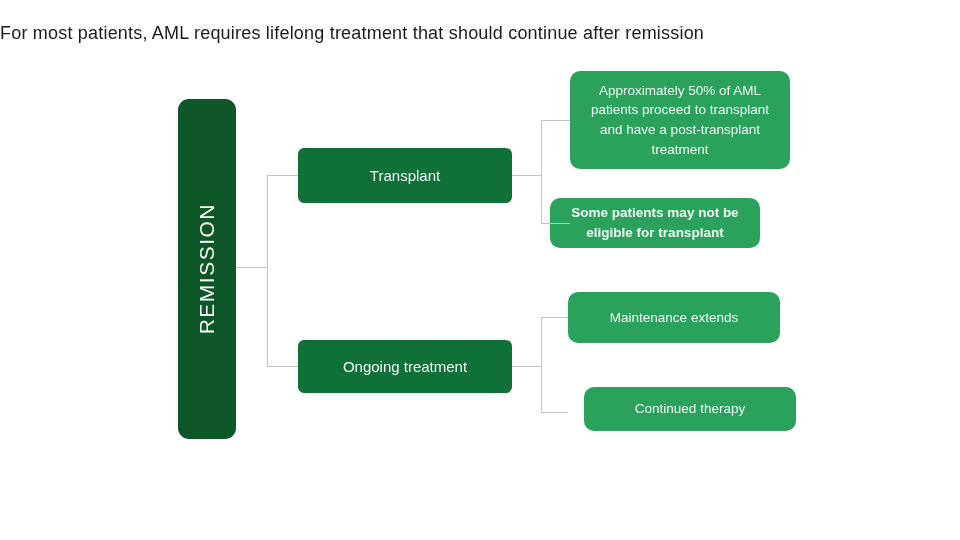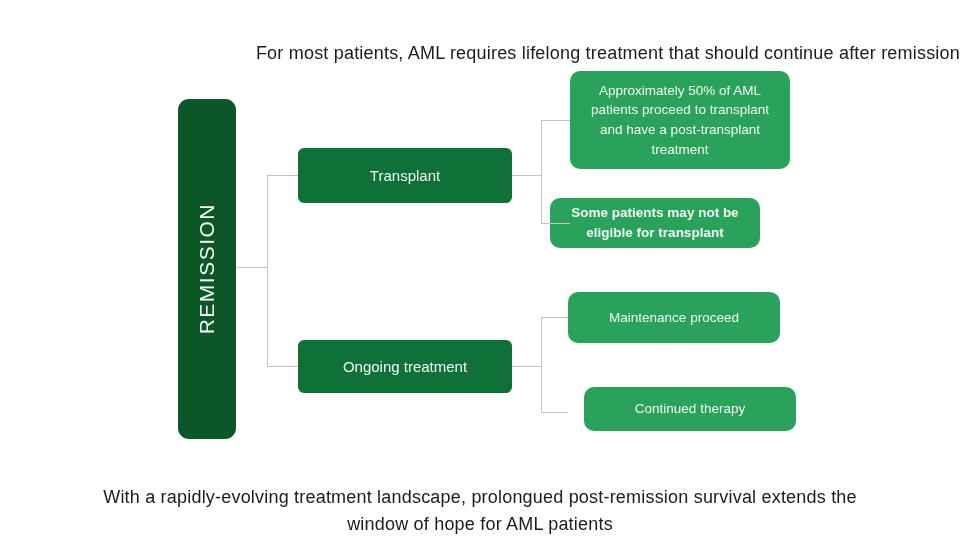--- a/index.html
+++ b/index.html
@@ -11,26 +11,25 @@
     width: 960px;
     height: 540px;
     background: #ffffff;
     overflow: hidden;
   }
 
   .title {
     position: absolute;
     left: 0; top: 23px;
     width: 100%;
-    text-align: right;
+    text-align: left;
     font-size: 18px;
     font-weight: 500;
     color: #1c1c1c;
     letter-spacing: 0.2px;
-    margin-top: 20px;
   }
 
   .node {
     position: absolute;
     display: flex;
     align-items: center;
     justify-content: center;
     text-align: center;
     color: #ffffff;
   }
@@ -111,21 +110,21 @@
 
   <div class="node node-leaf node-leaf-1">
     <span>Approximately 50% of AML patients proceed to transplant and have a post-transplant treatment</span>
   </div>
 
   <div class="node node-leaf node-leaf-2">
     <span>Some patients may not be eligible for transplant</span>
   </div>
 
   <div class="node node-leaf node-leaf-3">
-    <span>Maintenance proceed</span>
+    <span>Maintenance extends</span>
   </div>
 
   <div class="node node-leaf node-leaf-4">
     <span>Continued therapy</span>
   </div>
 
   <div class="connector" style="left:236px; top:267px; width:31px; height:1px;"></div>
   <div class="connector" style="left:267px; top:175px; width:1px;  height:192px;"></div>
   <div class="connector" style="left:267px; top:175px; width:31px; height:1px;"></div>
   <div class="connector" style="left:267px; top:366px; width:31px; height:1px;"></div>
@@ -133,18 +132,14 @@
   <div class="connector" style="left:512px; top:175px; width:29px; height:1px;"></div>
   <div class="connector" style="left:541px; top:120px; width:1px;  height:104px;"></div>
   <div class="connector" style="left:541px; top:120px; width:29px; height:1px;"></div>
   <div class="connector" style="left:541px; top:223px; width:29px; height:1px;"></div>
 
   <div class="connector" style="left:512px; top:366px; width:29px; height:1px;"></div>
   <div class="connector" style="left:541px; top:317px; width:1px;  height:96px;"></div>
   <div class="connector" style="left:541px; top:317px; width:27px; height:1px;"></div>
   <div class="connector" style="left:541px; top:412px; width:27px; height:1px;"></div>
 
-  <div class="footer">
-    <div>With a rapidly-evolving treatment landscape, prolongued post-remission survival extends the</div>
-    <div>window of hope for AML patients</div>
-  </div>
 
 </div>
 
 </body></html>

